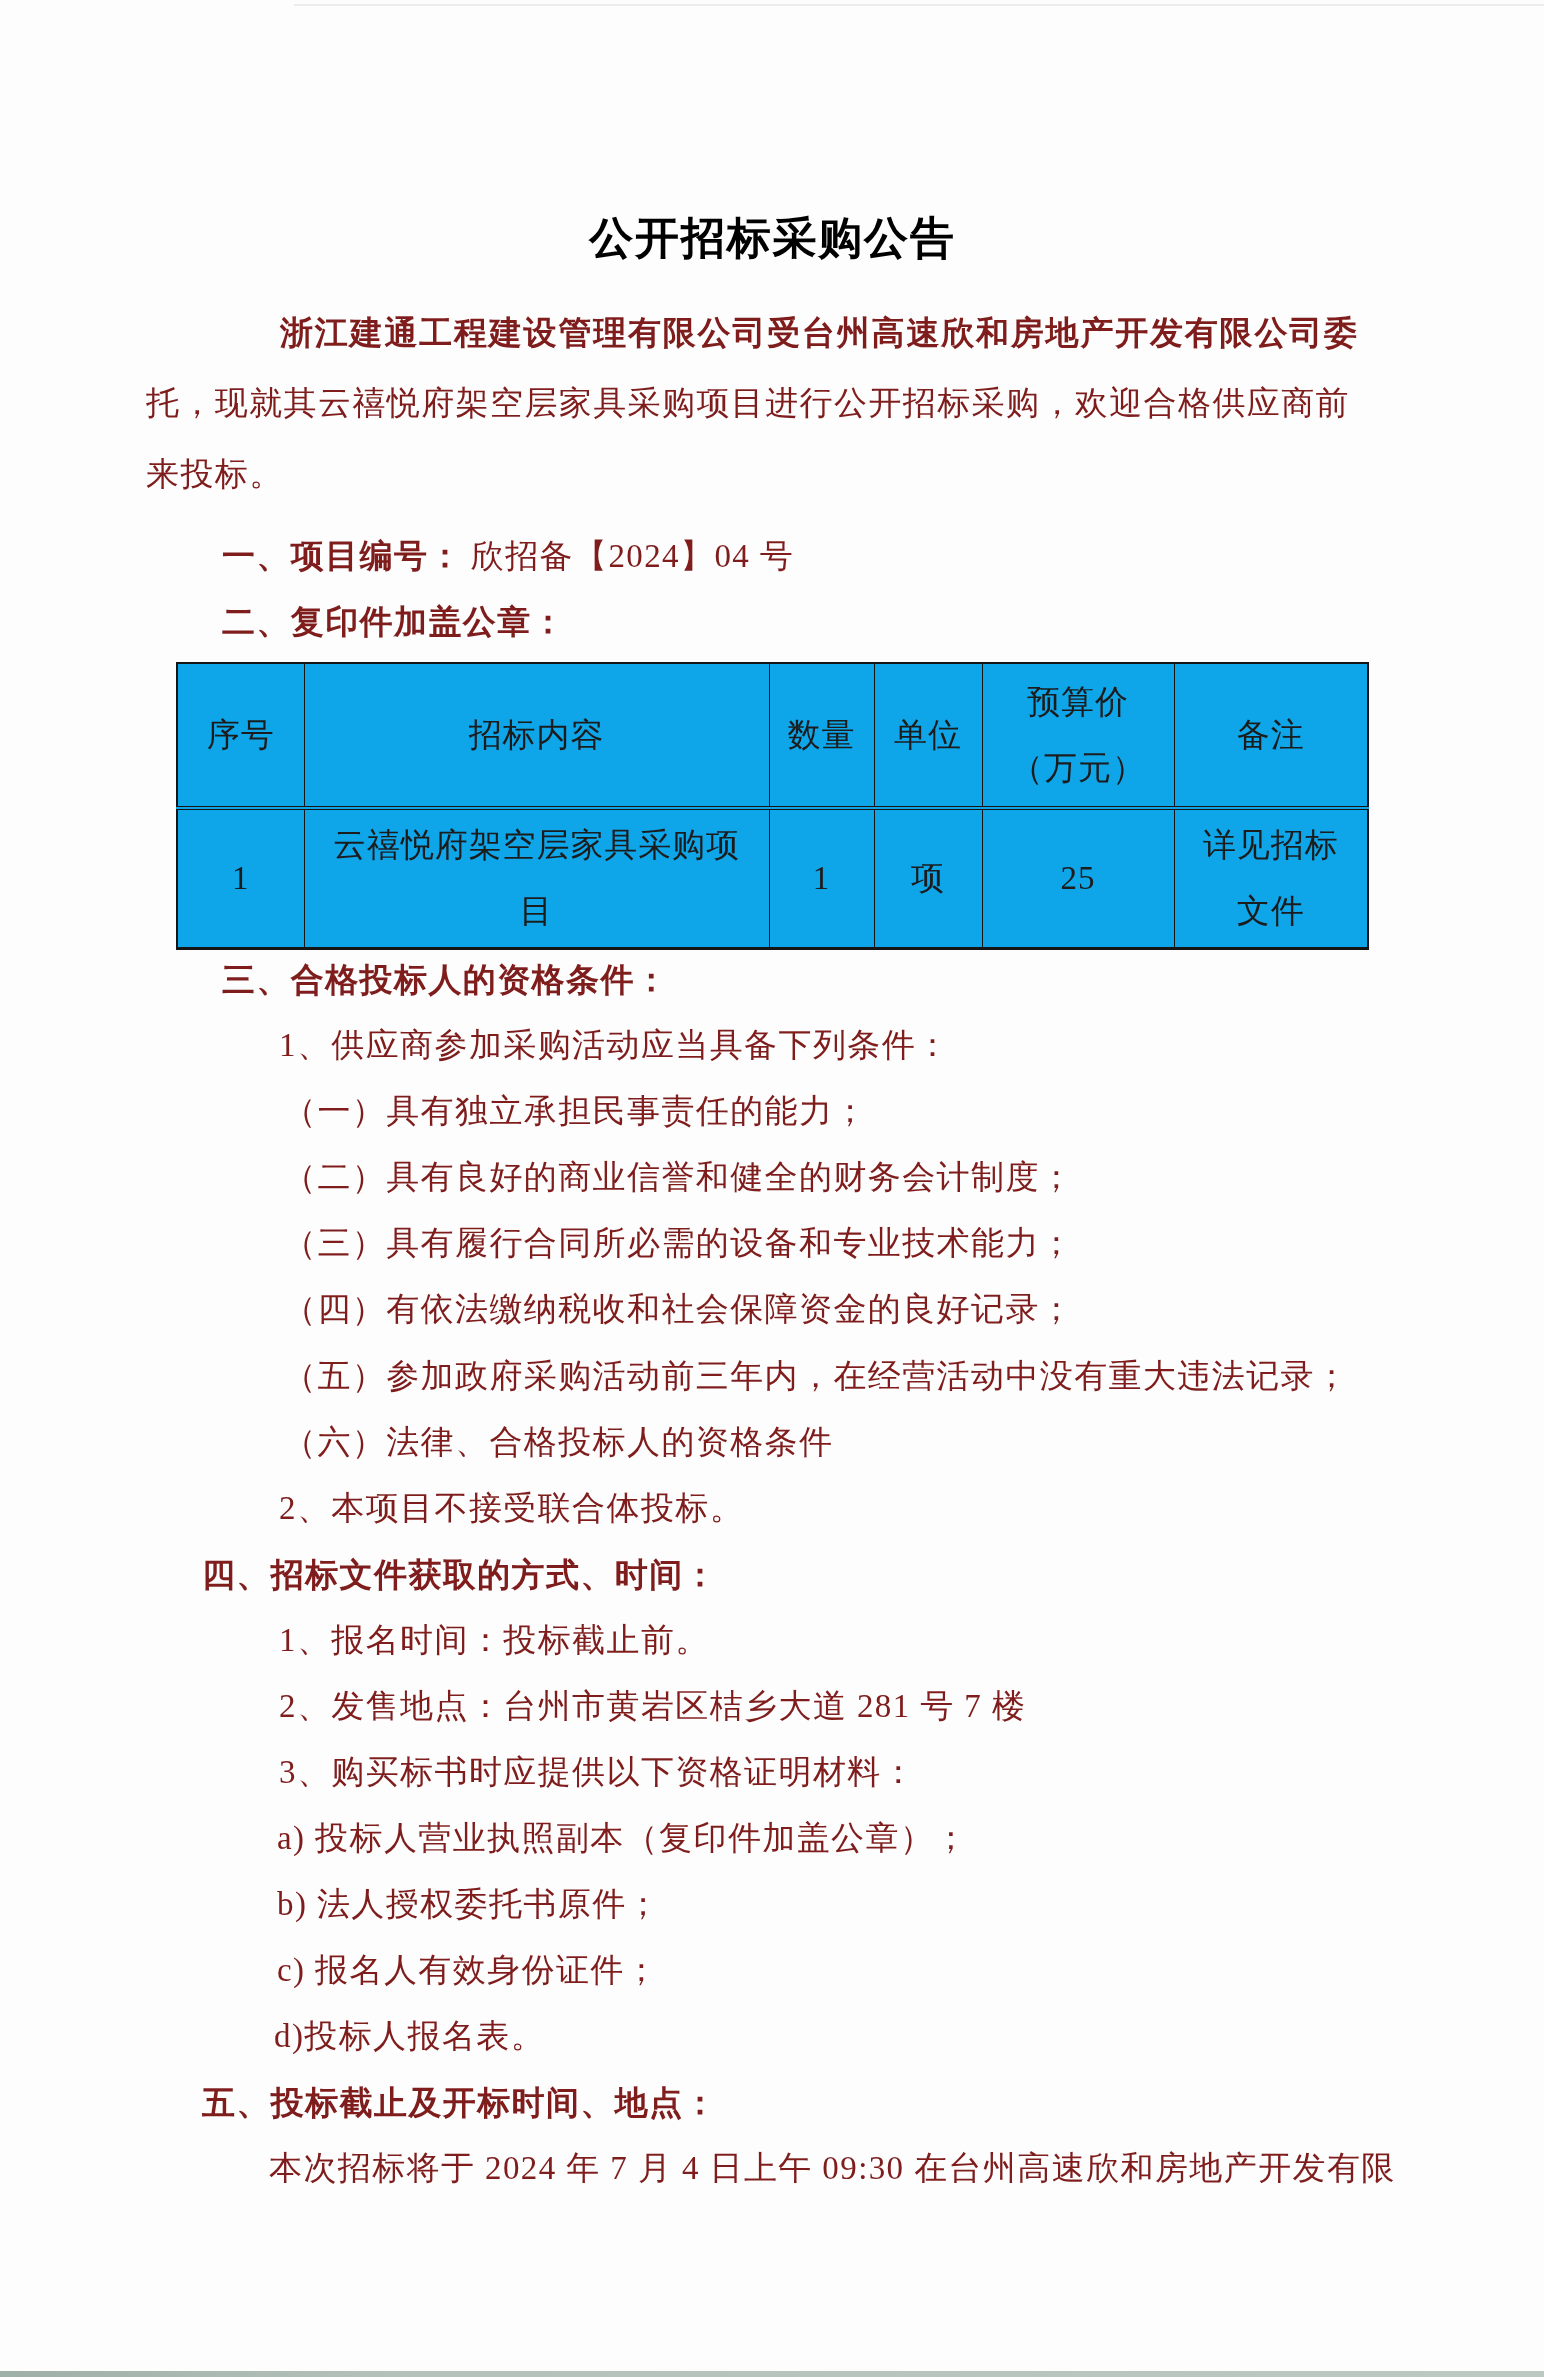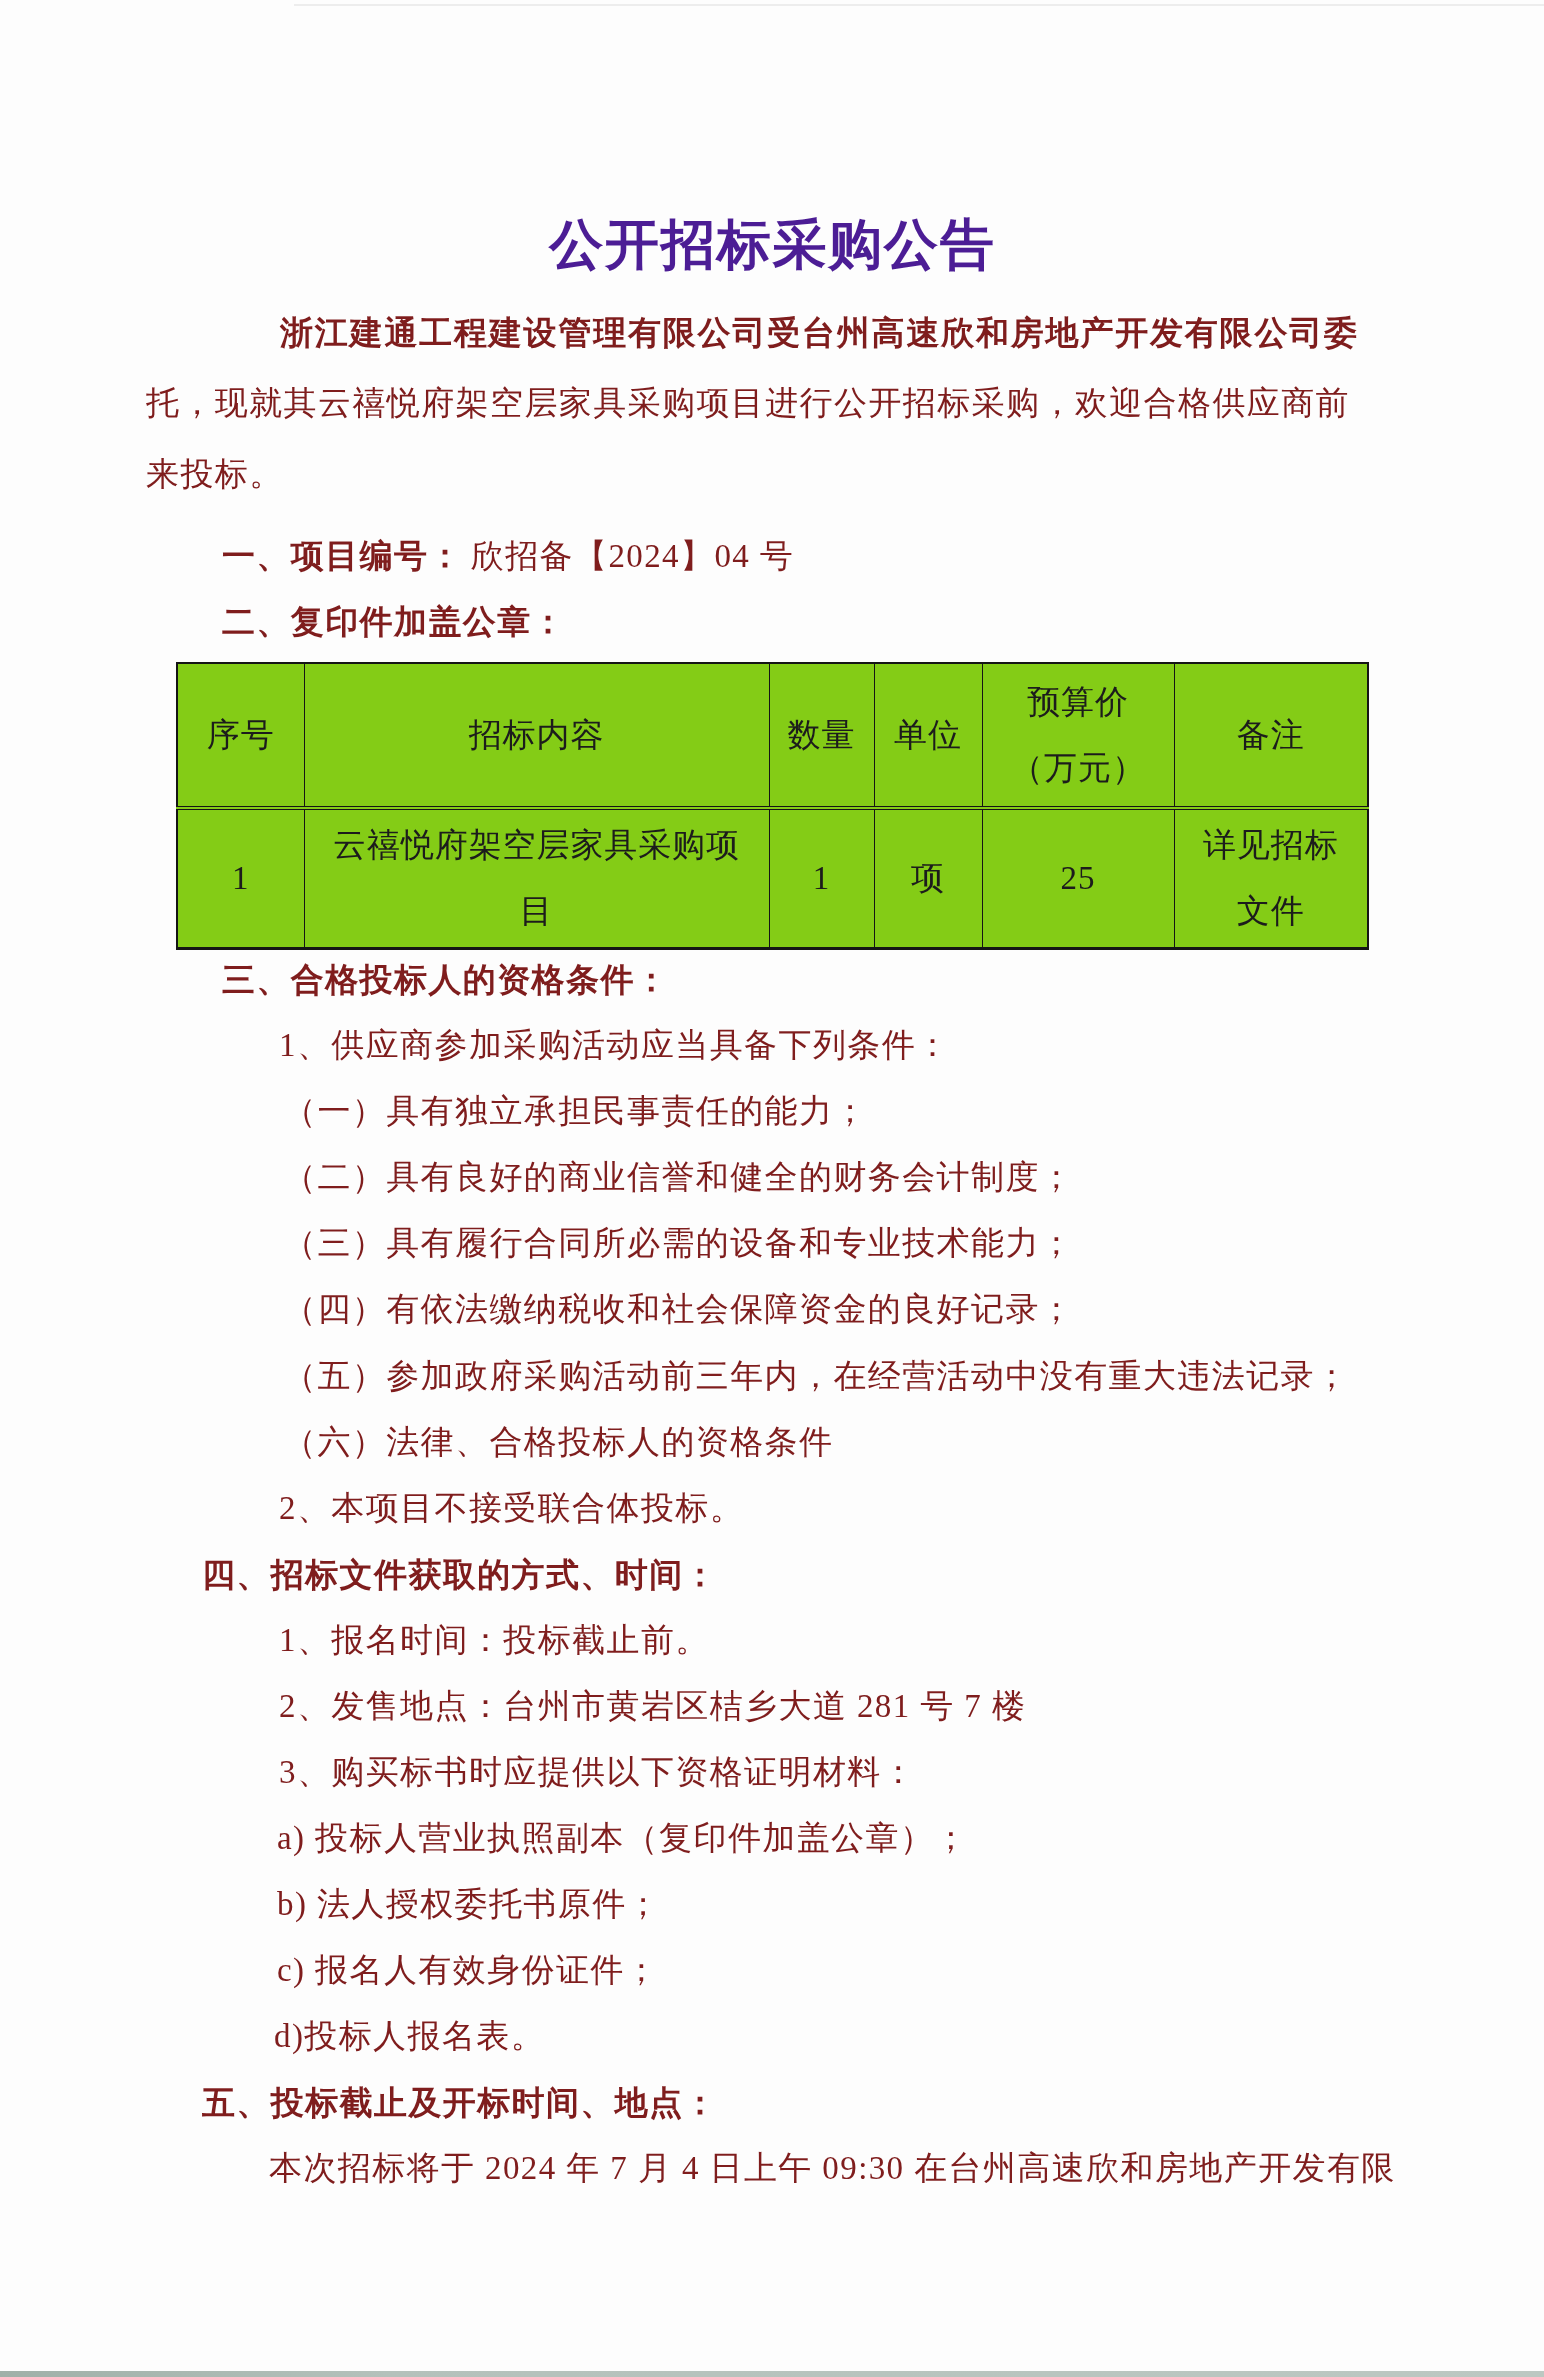--- a/index.html
+++ b/index.html
@@ -24,31 +24,31 @@
     color:#7f1d1d;
   }
   .serif{font-family:"Liberation Serif","DejaVu Serif",serif;font-weight:normal;margin-left:8px;}
   .hei{font-family:"Liberation Sans","DejaVu Sans",sans-serif;font-weight:bold;}
   .title{
     position:absolute;
     left:0;right:0;
     text-align:center;
     font-family:"Liberation Sans","DejaVu Sans",sans-serif;
     font-weight:bold;
-    font-size:54px;
+    font-size:44px;
     letter-spacing:1.8px;
-    color:#4c1d95;
+    color:#000000;
   }
   table.bid{
     position:absolute;
     left:176px;top:662px;
     width:1191px;
     border-collapse:collapse;
     table-layout:fixed;
-    background:#84cc16;
+    background:#0ea5e9;
   }
   table.bid th, table.bid td{
     border:1.8px solid #151515;
     font-size:33px;
     font-weight:normal;
     text-align:center;
     vertical-align:middle;
     line-height:2.0;
     padding:1.8px 13px;
     letter-spacing:0.9px;

